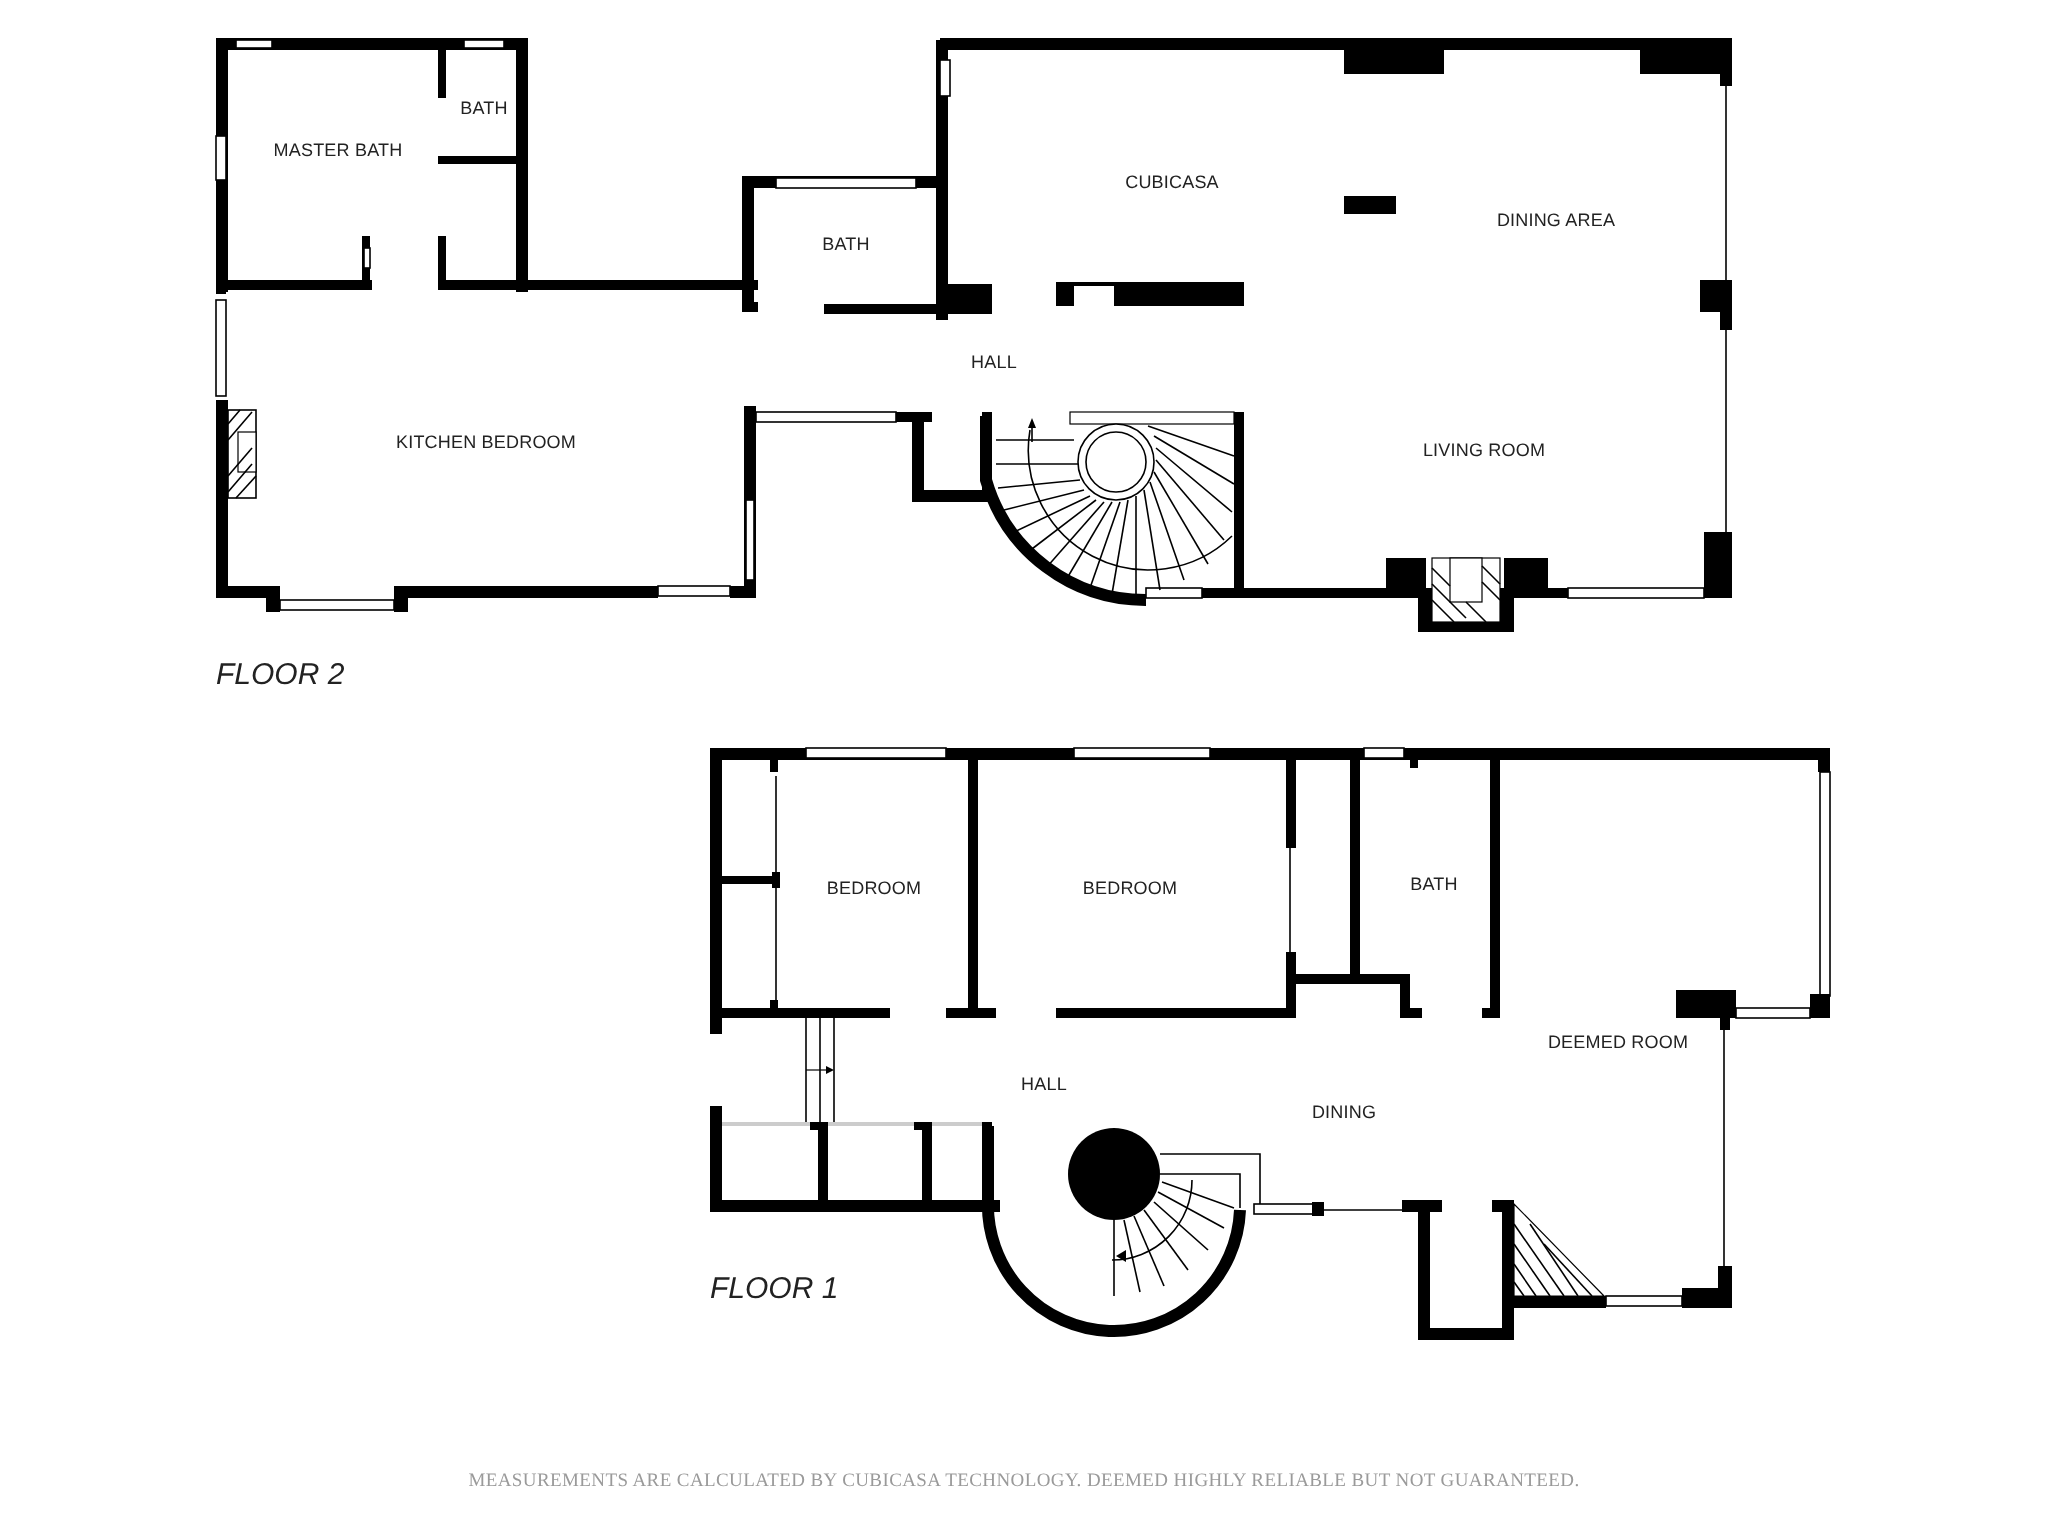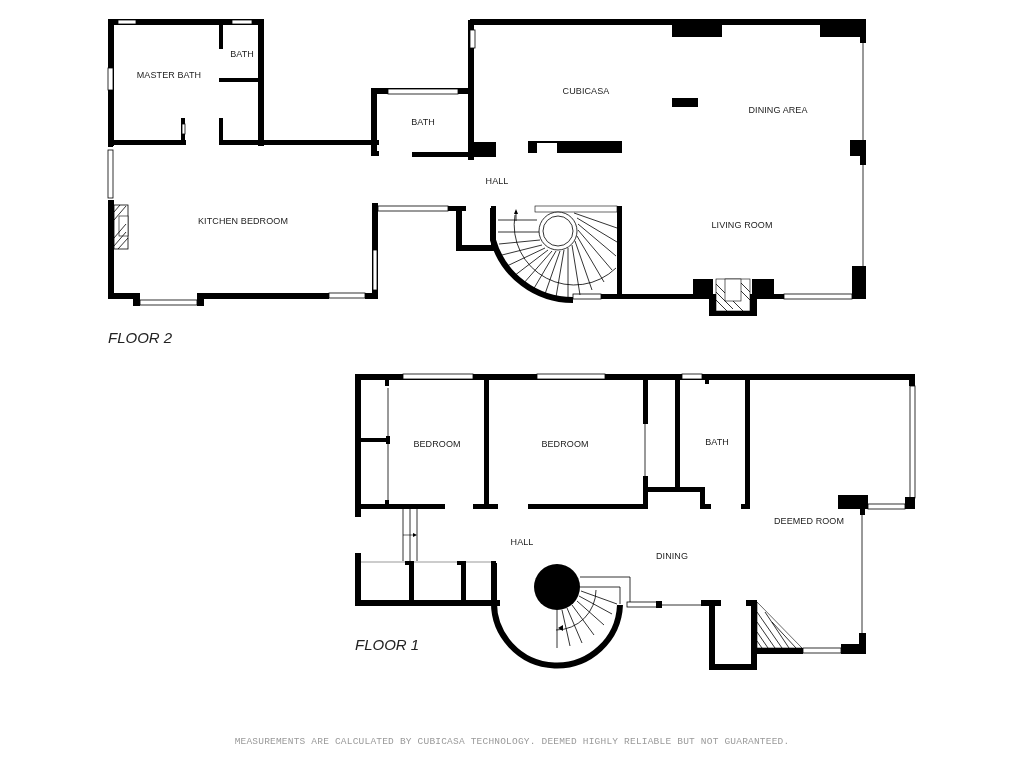--- a/index.html
+++ b/index.html
@@ -3,21 +3,21 @@
 <meta charset="utf-8">
 <style>
   html, body { margin: 0; padding: 0; background: #ffffff; }
   body { width: 1024px; height: 768px; position: relative; overflow: hidden; font-family: "Liberation Sans", sans-serif; }
   svg { position: absolute; left: 0; top: 0; }
   .wall { fill: #000; }
   .win { fill: #fff; stroke: #000; stroke-width: 0.8; }
   .thin { stroke: #000; stroke-width: 0.8; fill: none; }
   .lbl { position: absolute; font-size: 9px; color: #222; white-space: nowrap; transform: translate(-50%, -50%); letter-spacing: 0.1px; }
   .floorlbl { position: absolute; font-size: 15px; color: #222; white-space: nowrap; font-style: italic; }
-  .footer { position: absolute; left: 0; width: 1024px; top: 736px; text-align: center; font-family: Liberation Mono, monospace; font-size: 9.5px; color: #9a9a9a; letter-spacing: 0.2px; }
+  .footer { position: absolute; left: 0; width: 1024px; top: 736px; text-align: center; font-family: Liberation Serif, serif; font-size: 9.5px; color: #9a9a9a; letter-spacing: 0.2px; }
 </style>
 </head>
 <body>
 
 <svg width="1024" height="768" viewBox="0 0 1024 768">
 
   <g>
 
     <rect class="wall" x="108" y="19" width="6" height="127"></rect>
     <rect class="wall" x="108" y="19" width="156" height="6"></rect>

